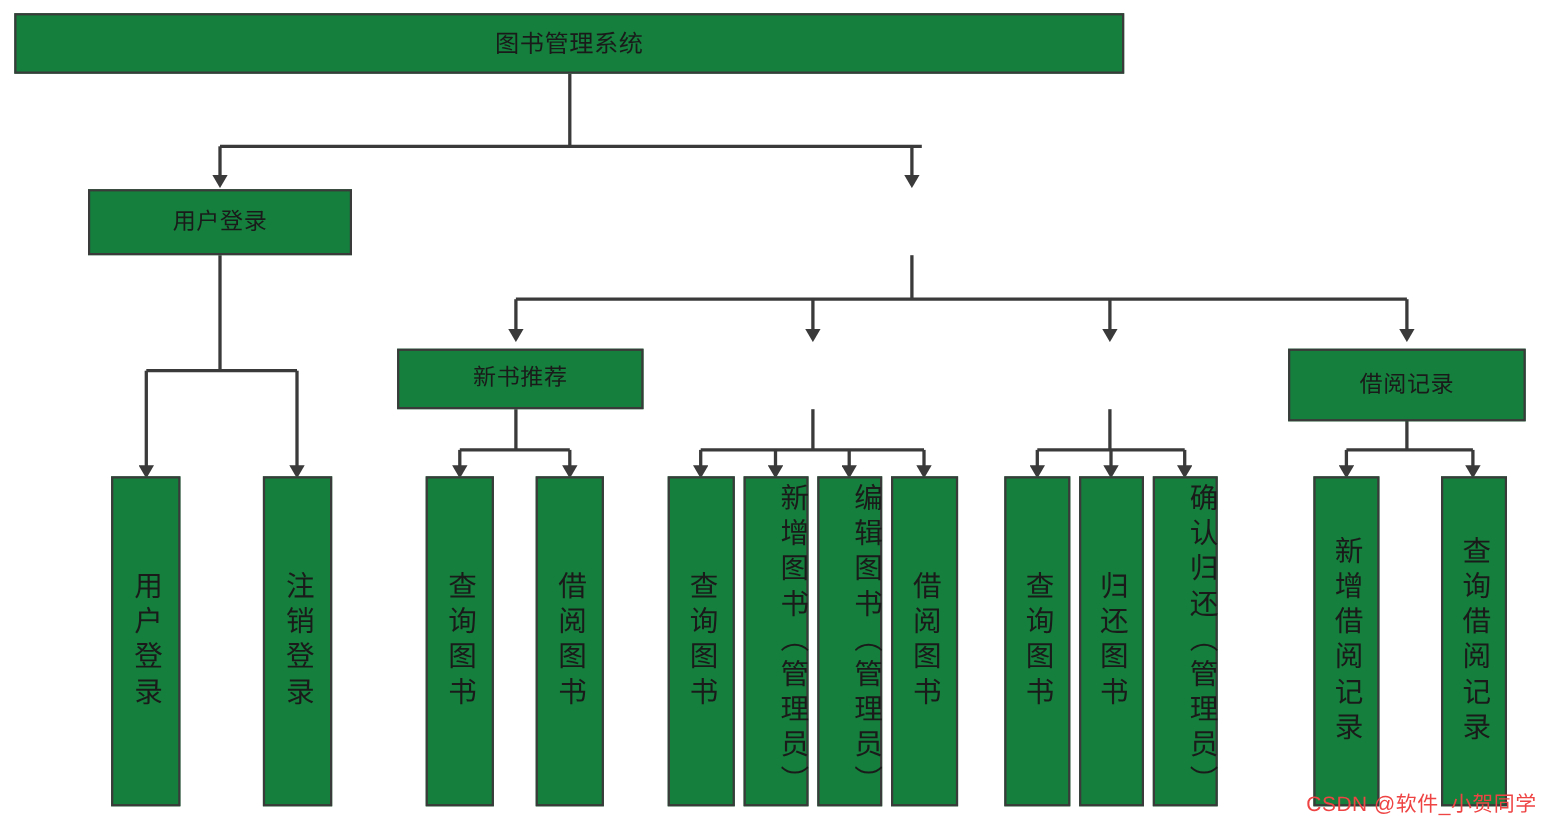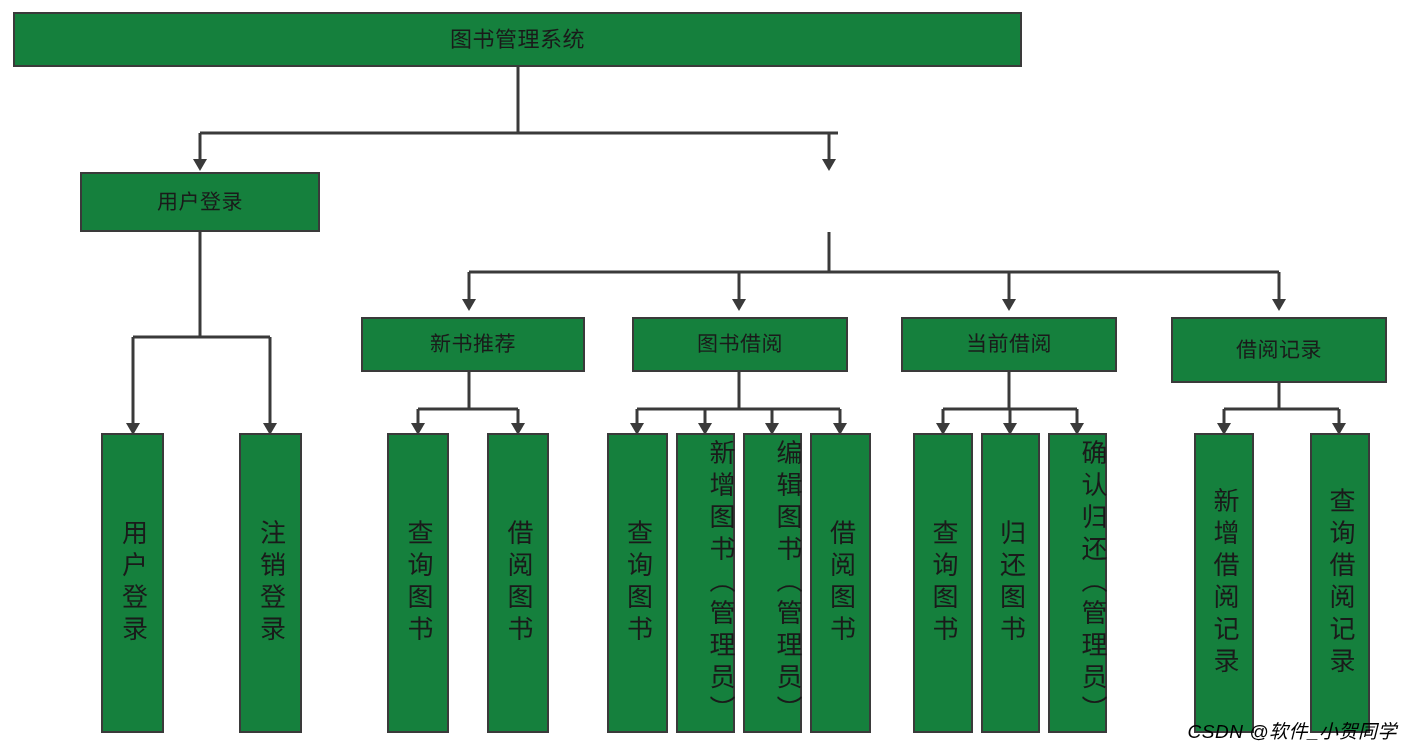--- a/index.html
+++ b/index.html
@@ -69,25 +69,24 @@
     align-items: center;
   }
   .node.leaf.align-top {
     align-items: flex-start;
   }
   #watermark {
     position: absolute;
     right: 8px;
     bottom: 4px;
     font-size: 19px;
-    color: #000000;
+    color: #ef4444;
     letter-spacing: 0.5px;
     z-index: 3;
     white-space: nowrap;
-    font-style: italic;
   }
 </style>
 </head>
 <body>
 
 <div id="diagram-root">
 
   <svg id="connector-layer" viewBox="0 0 1405 747" width="1405" height="747" xmlns="http://www.w3.org/2000/svg">
     <defs>
       <marker id="arrow" viewBox="0 0 12 14" refX="1" refY="7" markerWidth="12" markerHeight="14" orient="auto-start-reverse" markerUnits="userSpaceOnUse">
@@ -144,27 +143,21 @@
 
   <div class="node horiz" style="left:80px; top:172px; width:240px; height:60px;">
     <span class="label">用户登录</span>
   </div>
 
 
   <div class="node horiz" style="left:361px; top:317px; width:224px; height:55px;">
     <span class="label">新书推荐</span>
   </div>
 
-  <div class="node horiz" style="left:632px; top:317px; width:216px; height:55px;">
-    <span class="label">图书借阅</span>
-  </div>
-
-  <div class="node horiz" style="left:901px; top:317px; width:216px; height:55px;">
-    <span class="label">当前借阅</span>
-  </div>
+
 
   <div class="node horiz" style="left:1171px; top:317px; width:216px; height:66px;">
     <span class="label">借阅记录</span>
   </div>
 
   <div class="node leaf align-center" style="left:101px; top:433px; width:63px; height:300px;">
     <span class="label">用户登录</span>
   </div>
 
   <div class="node leaf align-center" style="left:239px; top:433px; width:63px; height:300px;">

